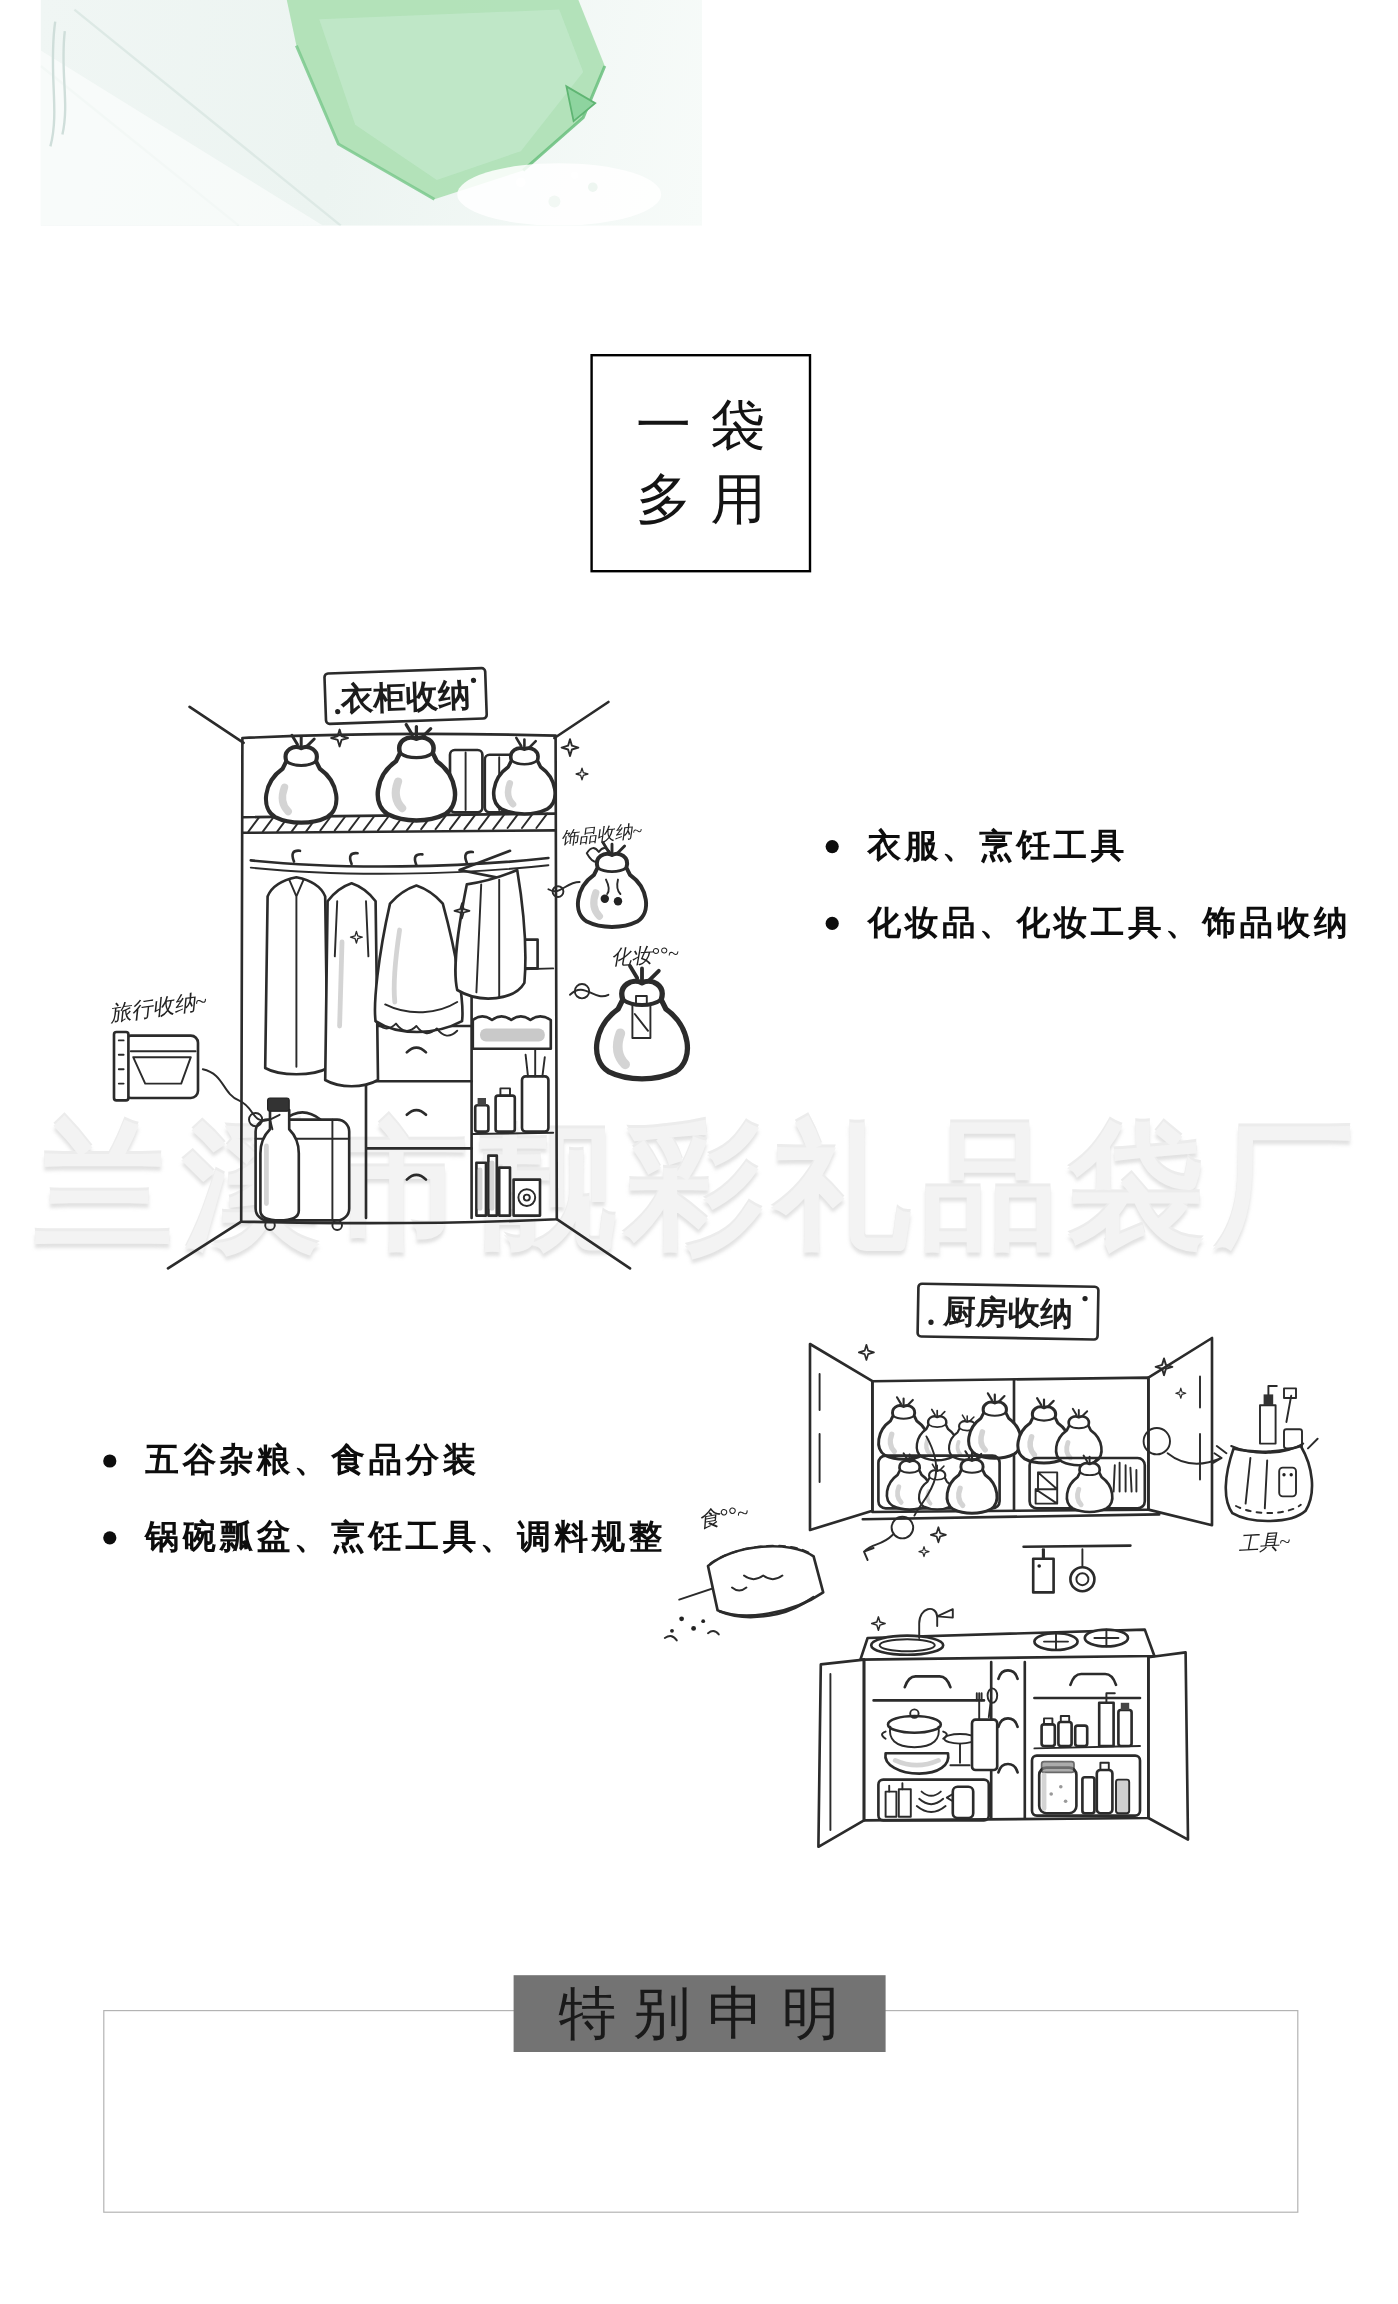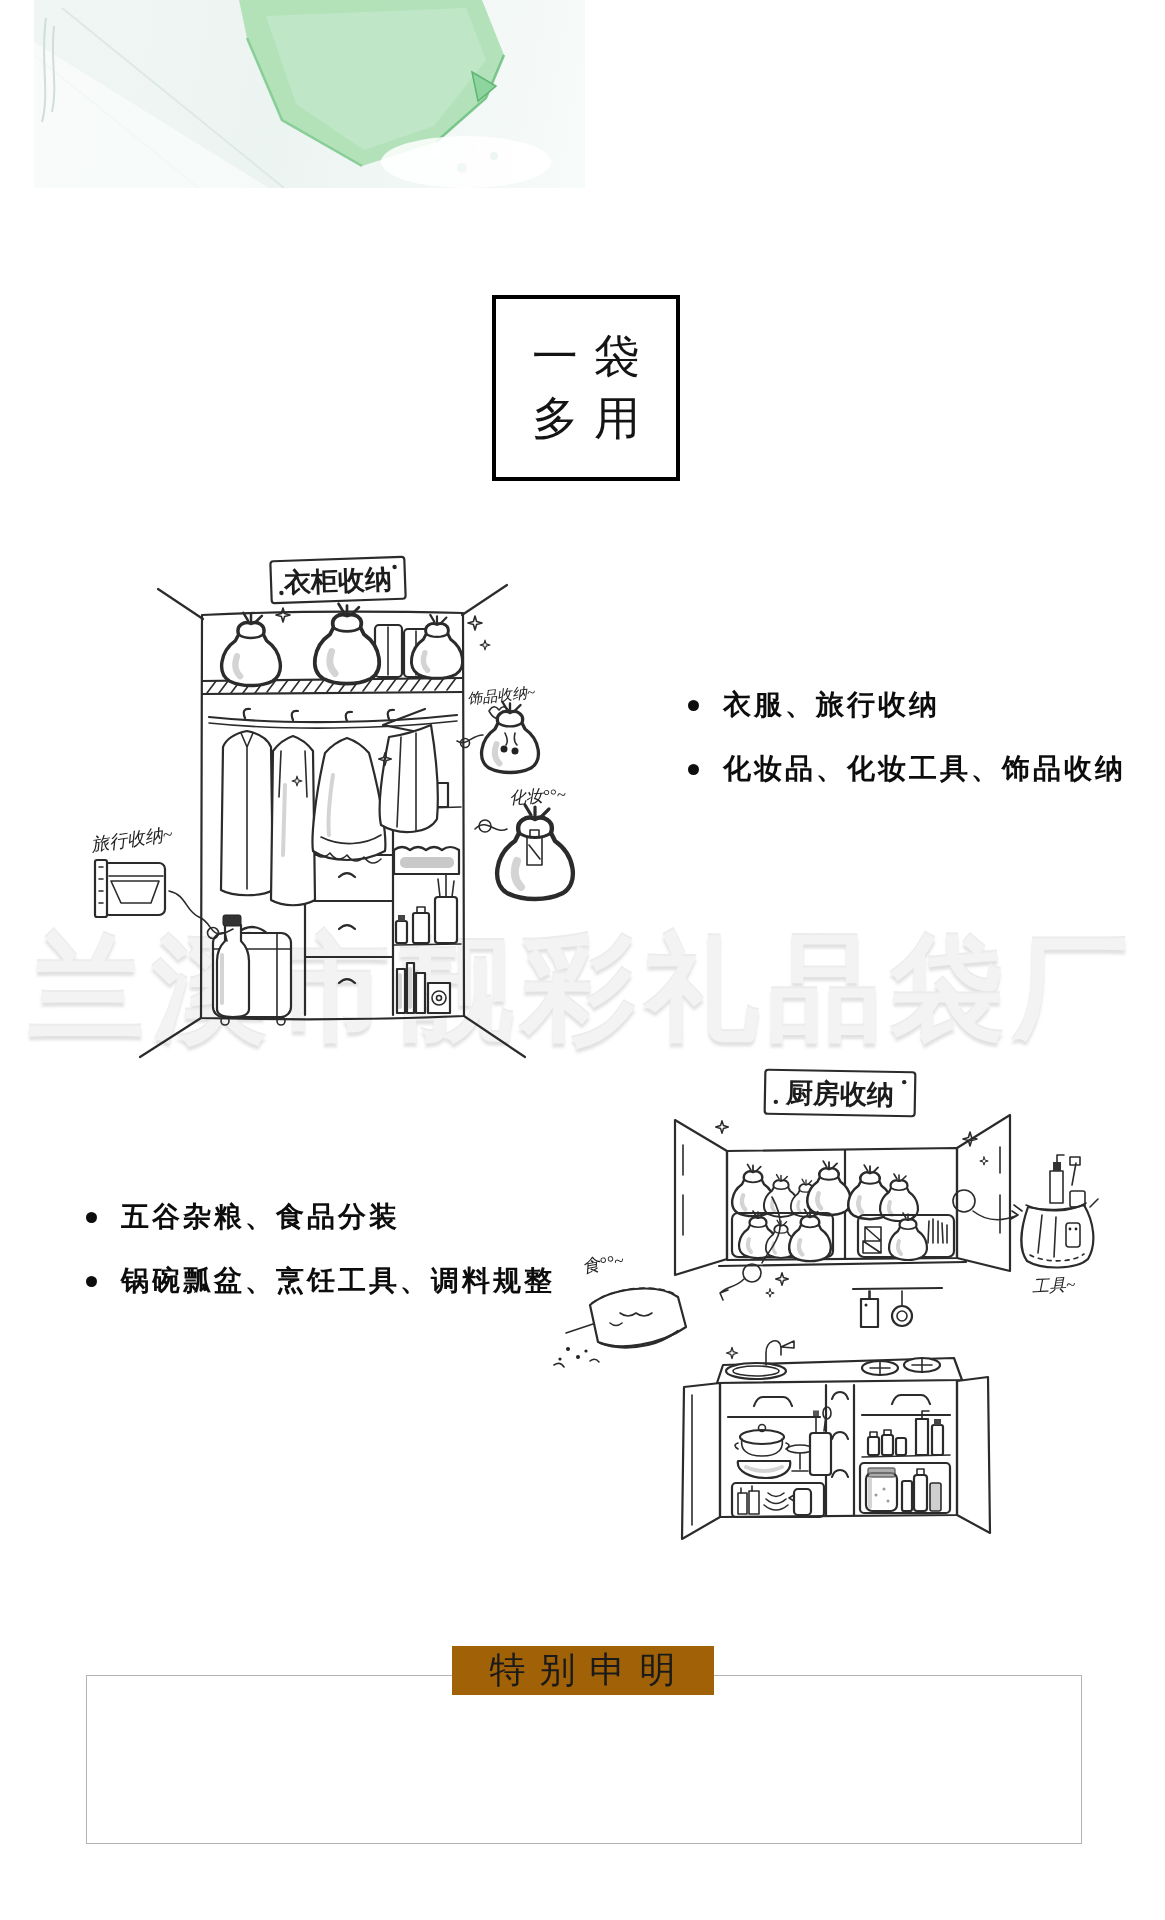--- a/index.html
+++ b/index.html
@@ -5,21 +5,21 @@
   html,body{margin:0;padding:0;background:#fff;}
   .canvas{position:relative;width:1165px;height:1920px;background:#fff;overflow:hidden;
           font-family:"Liberation Sans","DejaVu Sans",sans-serif;color:#111;}
 
   
   .hero{position:absolute;left:34px;top:0;width:551px;height:188px;
         background:linear-gradient(100deg,#f0f6f4 0%,#ecf4f1 45%,#f7fbf9 100%);z-index:2;}
   .hero svg{display:block;}
 
   
-  .badge{position:absolute;left:492px;top:295px;width:180px;height:178px;border:4px solid #000000;
+  .badge{position:absolute;left:492px;top:295px;width:180px;height:178px;border:2px solid #000000;
          display:flex;flex-direction:column;align-items:center;justify-content:center;z-index:2;
          font-family:"Liberation Serif","DejaVu Serif",serif;font-size:46px;color:#141414;}
   .badge .ln{line-height:62px;letter-spacing:16px;text-indent:16px;white-space:nowrap;}
 
   
   .watermark{position:absolute;left:0;top:912px;width:1165px;text-align:center;z-index:1;
              font-family:"DejaVu Sans","Liberation Sans",sans-serif;font-weight:bold;
              font-size:115px;letter-spacing:8px;white-space:nowrap;color:#f3f3f3;
              text-shadow:0 -2px 0 #ececec,0 4px 3px rgba(175,175,175,.38);}
 
@@ -40,22 +40,22 @@
   .skt{stroke:#2b2b2b;stroke-width:1.6;fill:none;stroke-linecap:round;stroke-linejoin:round;}
   .skw{stroke:#2b2b2b;stroke-width:2.2;fill:#fff;stroke-linecap:round;stroke-linejoin:round;}
   .shade{stroke:#c9c9c9;stroke-width:4;fill:none;stroke-linecap:round;opacity:.8;}
   .hand{font-family:"Liberation Serif","DejaVu Serif",serif;font-style:italic;fill:#222;}
   .labeltxt{font-family:"Liberation Serif","DejaVu Serif",serif;fill:#1c1c1c;font-weight:bold;}
 
   
   .stmt-box{position:absolute;left:86px;top:1675px;width:994px;height:167px;
             border:1px solid #b3b3b3;z-index:2;background:#fff;}
   .stmt-title{position:absolute;left:50%;top:1646px;transform:translateX(-50%);z-index:3;
-              background:#a16207;padding:0 24px;white-space:nowrap;
-              font-family:"Liberation Serif","DejaVu Serif",serif;font-size:36px;color:#1a1a1a;
+              background:#737373;padding:0 24px;white-space:nowrap;
+              font-family:"Liberation Serif","DejaVu Serif",serif;font-size:48px;color:#1a1a1a;
               letter-spacing:14px;text-indent:14px;}
   .stmt-body{position:absolute;left:130px;top:1718px;width:920px;z-index:3;
              font-size:27px;line-height:47px;color:#222;letter-spacing:1px;}
 </style>
 </head>
 <body>
 
 <div class="canvas">
 
   <div class="hero">
@@ -203,21 +203,21 @@
     <use href="#sparkle" transform="translate(198,70)"></use>
     <use href="#sparkle" transform="translate(390,78)"></use>
     <use href="#sparkle" transform="translate(400,100) scale(.7)"></use>
     <use href="#sparkle" transform="translate(300,214) scale(.9)"></use>
     <use href="#sparkle" transform="translate(212,236) scale(.7)"></use>
   </svg>
 
   <div class="bullets bullets-wardrobe">
     <div class="row">
       <span class="dot"></span>
-      <span>衣服、旅行收纳</span>
+      <span>衣服、烹饪工具</span>
     </div>
     <div class="row">
       <span class="dot"></span>
       <span>化妆品、化妆工具、饰品收纳</span>
     </div>
   </div>
 
   <div class="bullets bullets-kitchen">
     <div class="row">
       <span class="dot"></span>

